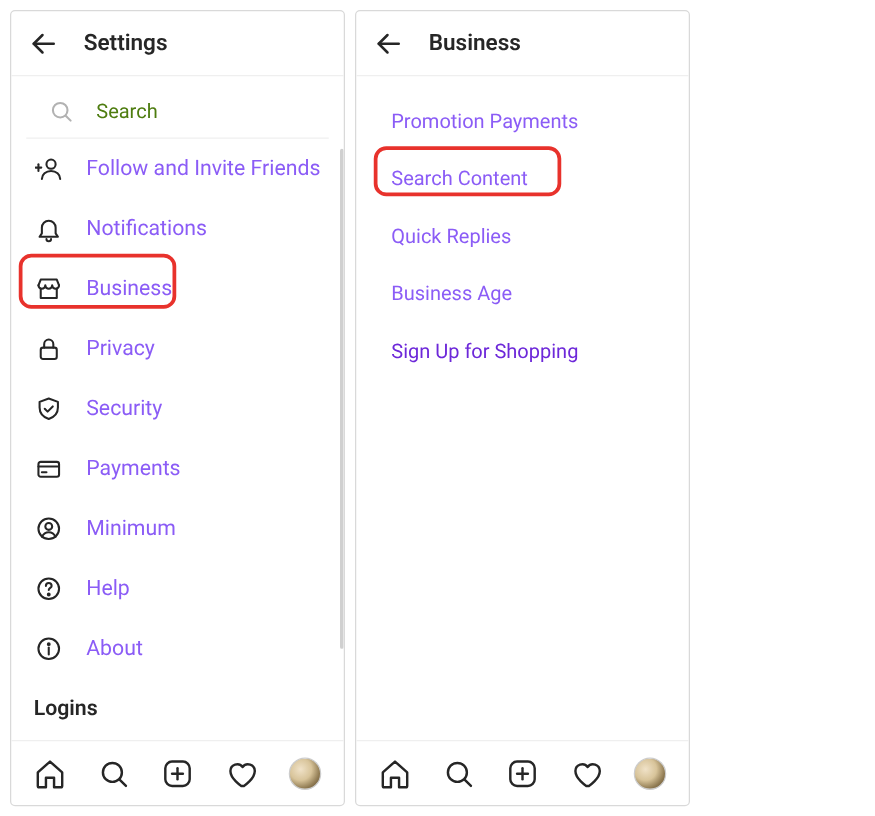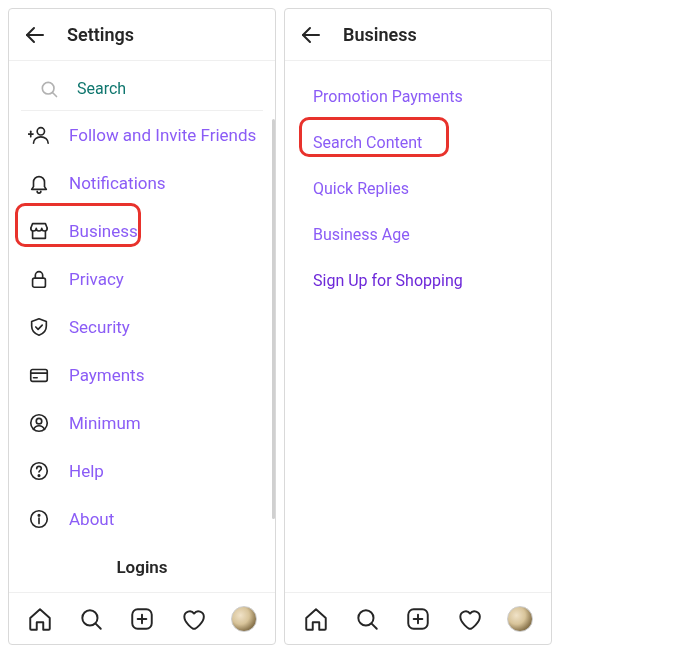--- a/index.html
+++ b/index.html
@@ -63,21 +63,21 @@
     padding: 0 18px;
     margin: 4px 12px 0 12px;
     border-bottom: 1px solid #efefef;
   }
   .search-row .icon {
     color: #b2b2b2;
     margin-right: 18px;
     display:flex;align-items:center;
   }
   .search-ph {
-    color: #0f766e;
+    color: #4d7c0f;
     font-size: 16px;
   }
   .list {
     display: flex;
     flex-direction: column;
   }
   .row {
     display: flex;
     align-items: center;
     height: 48px;
@@ -168,21 +168,21 @@
       <div class="search-row">
         <span class="icon">
           <svg width="20" height="20" viewBox="0 0 24 24" fill="none" stroke="#b2b2b2" stroke-width="2" stroke-linecap="round">
               <circle cx="11" cy="11" r="7"></circle>
               <line x1="21" y1="21" x2="16.5" y2="16.5"></line>
             </svg>
         </span>
         <span class="search-ph">Search</span>
       </div>
 
-      <div class="list" style="position:relative;text-align:center;">
+      <div class="list" style="position:relative;">
 
         <div class="row">
           <span class="icon">
             <svg width="22" height="22" viewBox="0 0 24 24" fill="none" stroke="#262626" stroke-width="1.8" stroke-linecap="round" stroke-linejoin="round">
                 <circle cx="14" cy="8" r="4"></circle>
                 <path d="M6 21c0-4 3.5-7 8-7s8 3 8 7"></path>
                 <line x1="3" y1="8" x2="3" y2="14"></line>
                 <line x1="0.5" y1="11" x2="5.5" y2="11"></line>
               </svg>
           </span>

